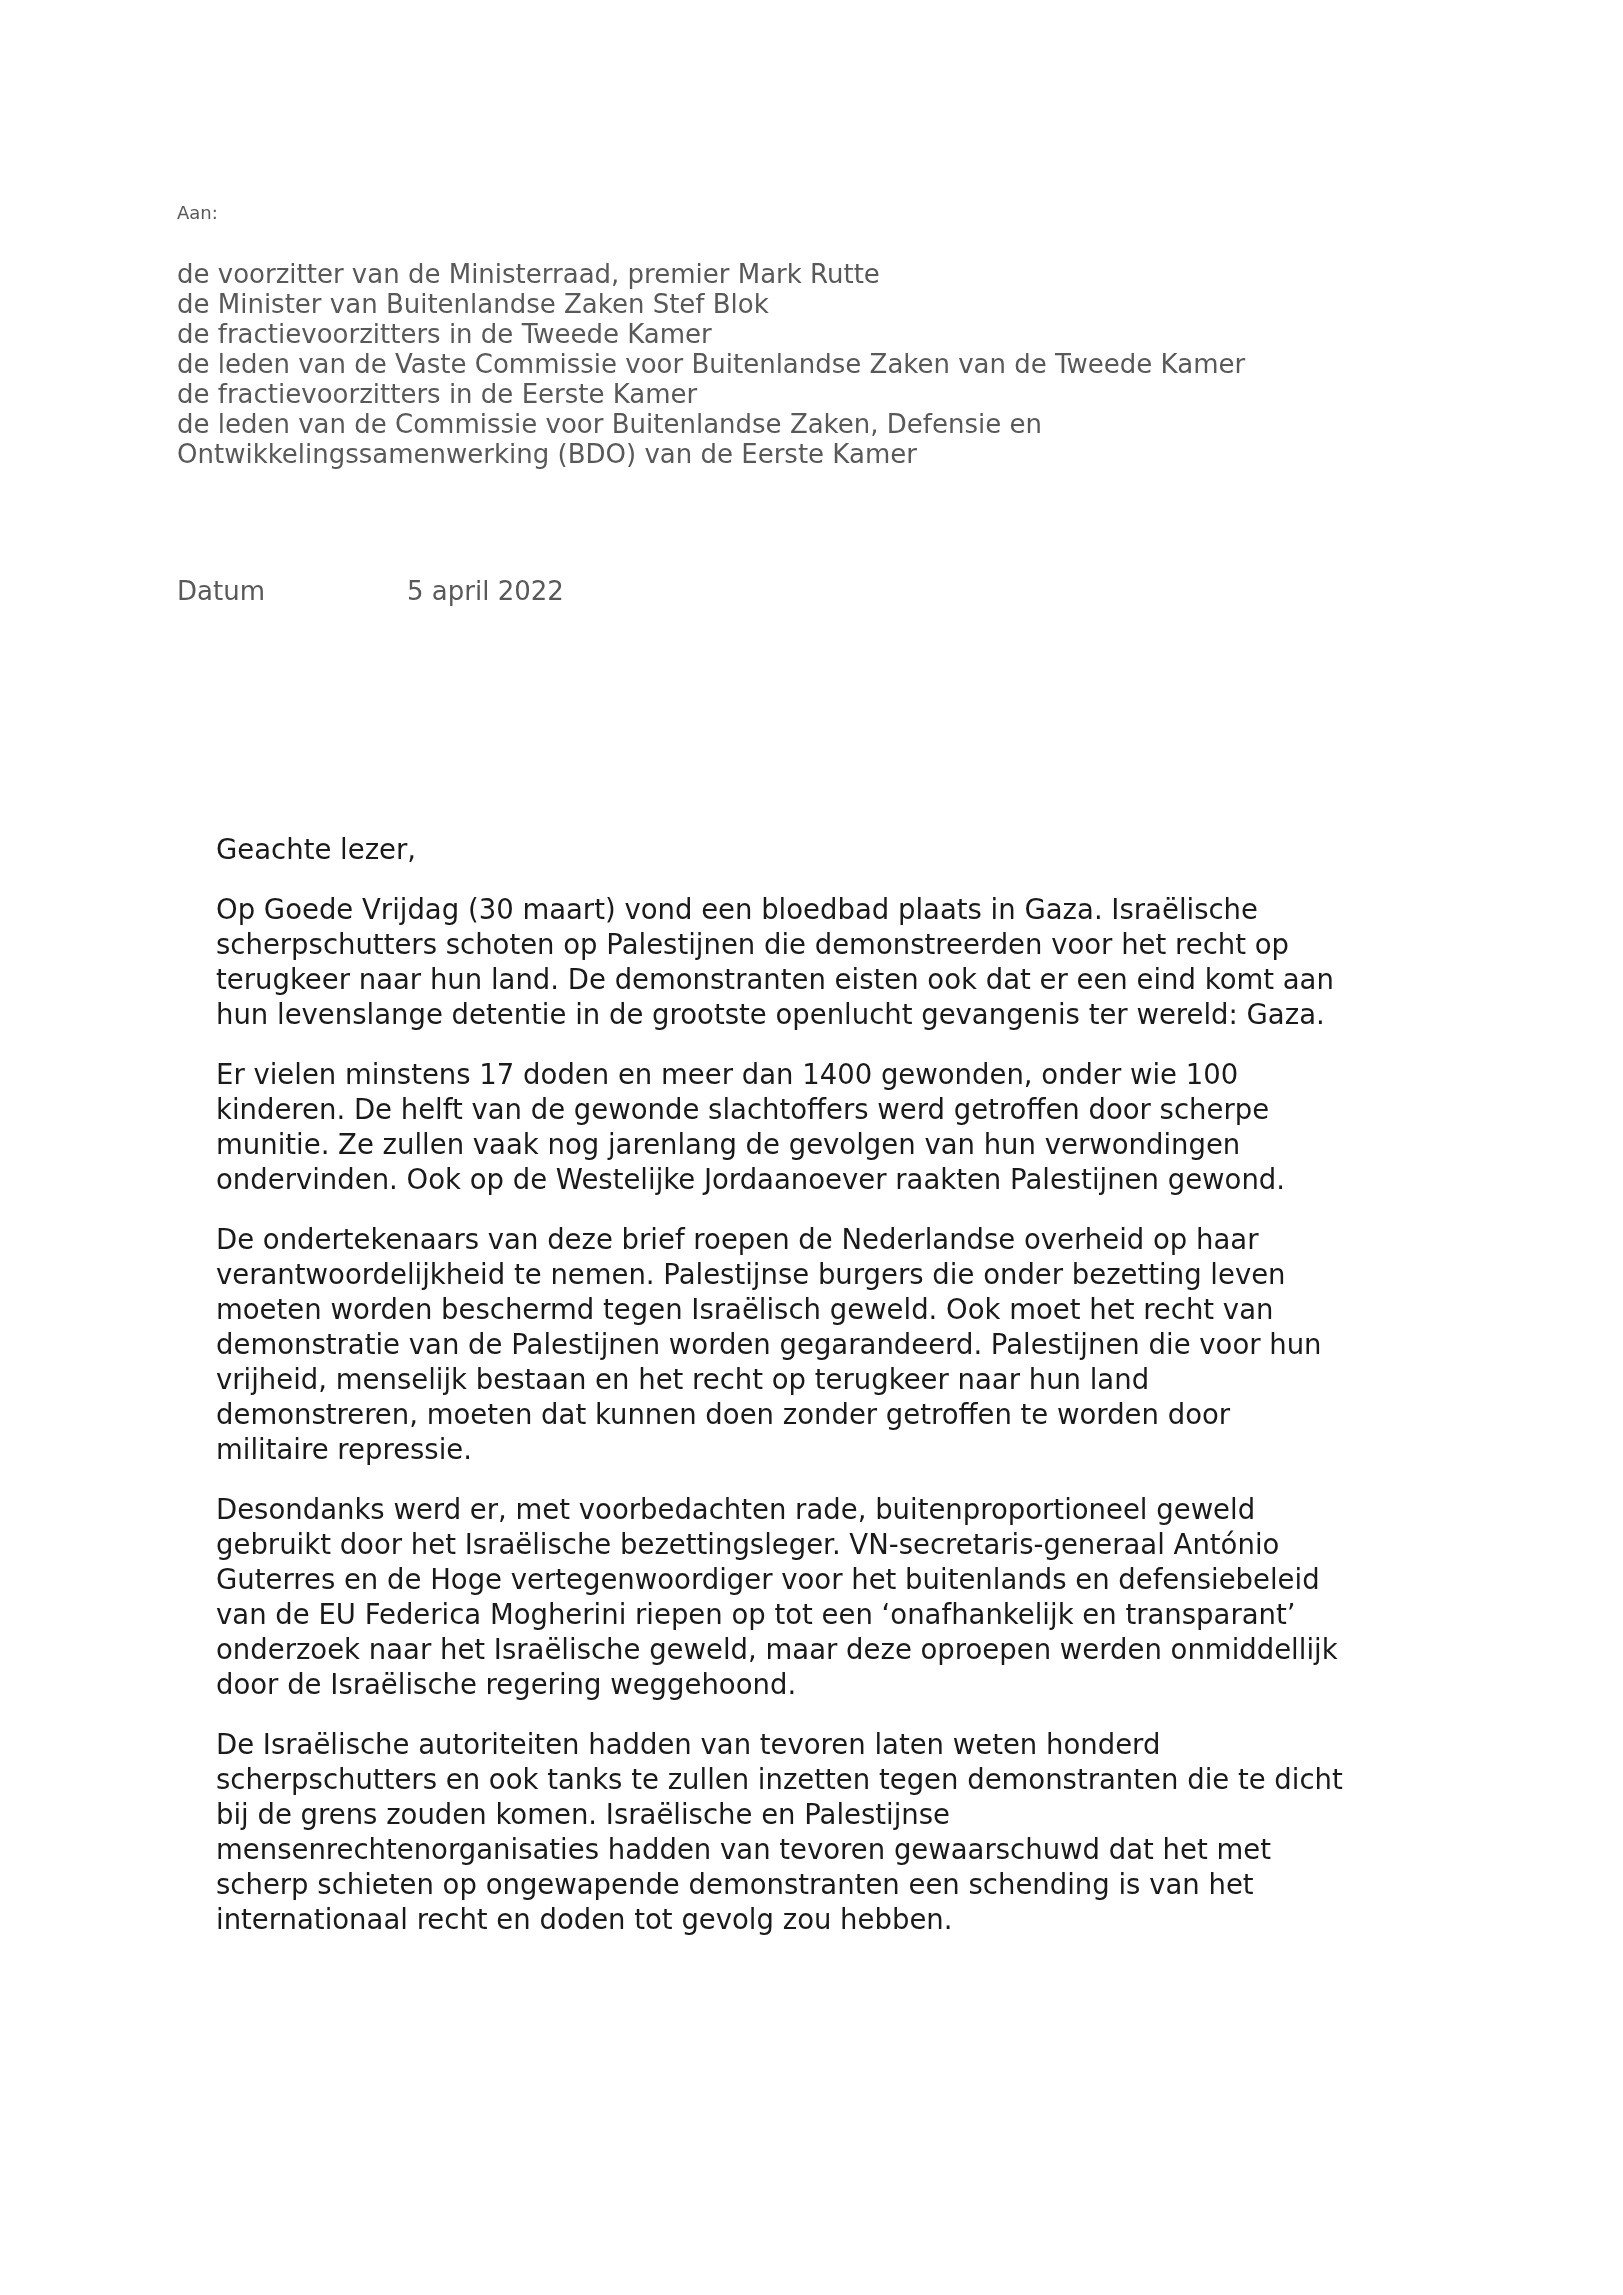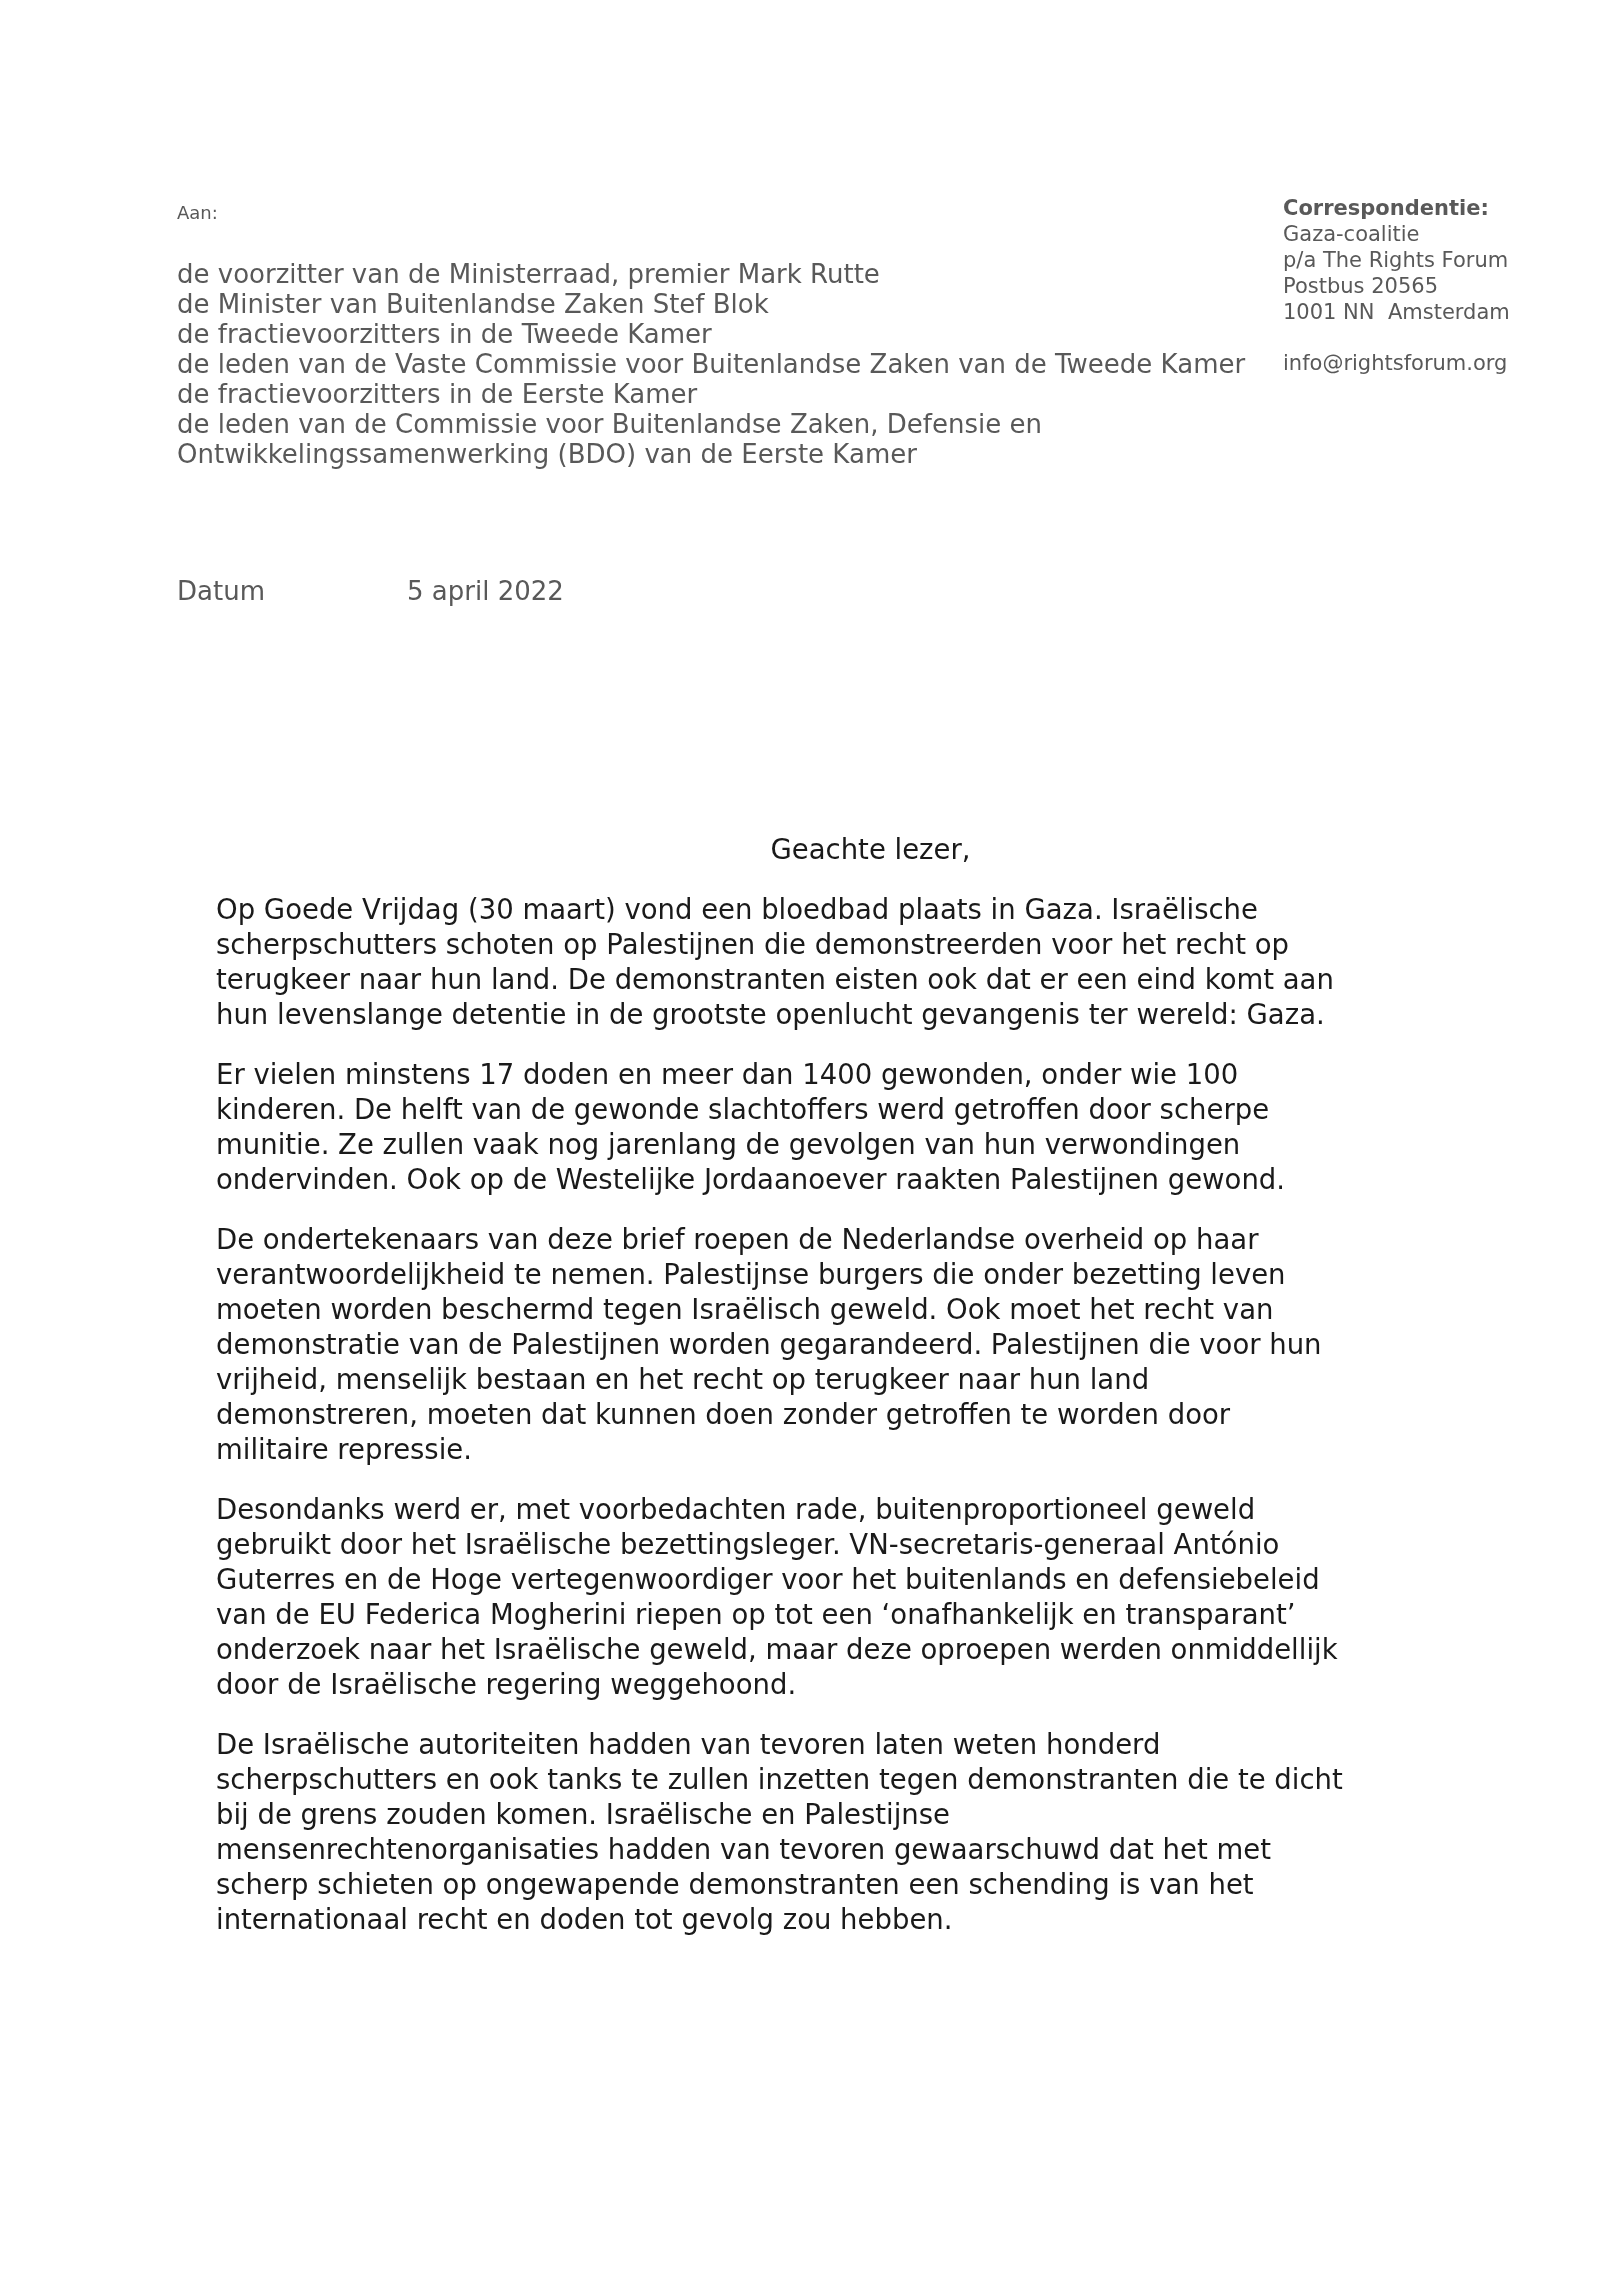--- a/index.html
+++ b/index.html
@@ -55,49 +55,41 @@
 
   .letter-body {
     position: absolute;
     left: 216px;
     top: 832px;
     width: 1309px;
     font-size: 27.5px;
     line-height: 35px;
     color: #1a1a1a;
   }
-  .salutation { margin: 0 0 25px 0; text-align: center; }
+  .salutation { margin: 0 0 25px 0; }
   .letter-body p {
     margin: 0 0 25px 0;
     white-space: pre-line;
   }
 </style>
 </head>
 <body>
 
 <div class="page">
 
   <div class="aan-label gray">Aan:</div>
 
   <div class="recipients gray">de voorzitter van de Ministerraad, premier Mark Rutte
 de Minister van Buitenlandse Zaken Stef Blok
 de fractievoorzitters in de Tweede Kamer
 de leden van de Vaste Commissie voor Buitenlandse Zaken van de Tweede Kamer
 de fractievoorzitters in de Eerste Kamer
 de leden van de Commissie voor Buitenlandse Zaken, Defensie en
 Ontwikkelingssamenwerking (BDO) van de Eerste Kamer</div>
 
-  <div class="correspondence gray">
-    <div class="corr-heading">Correspondentie:</div>
-    <div class="corr-address">Gaza-coalitie
-p/a The Rights Forum
-Postbus 20565
-1001 NN  Amsterdam</div>
-    <div class="corr-email">info@rightsforum.org</div>
-  </div>
 
   <div class="meta gray">
     <div class="meta-row">
       <div class="meta-label">Datum</div>
       <div class="meta-value">5 april 2022</div>
     </div>
   </div>
 
   <div class="letter-body">
     <div class="salutation">Geachte lezer,</div>

